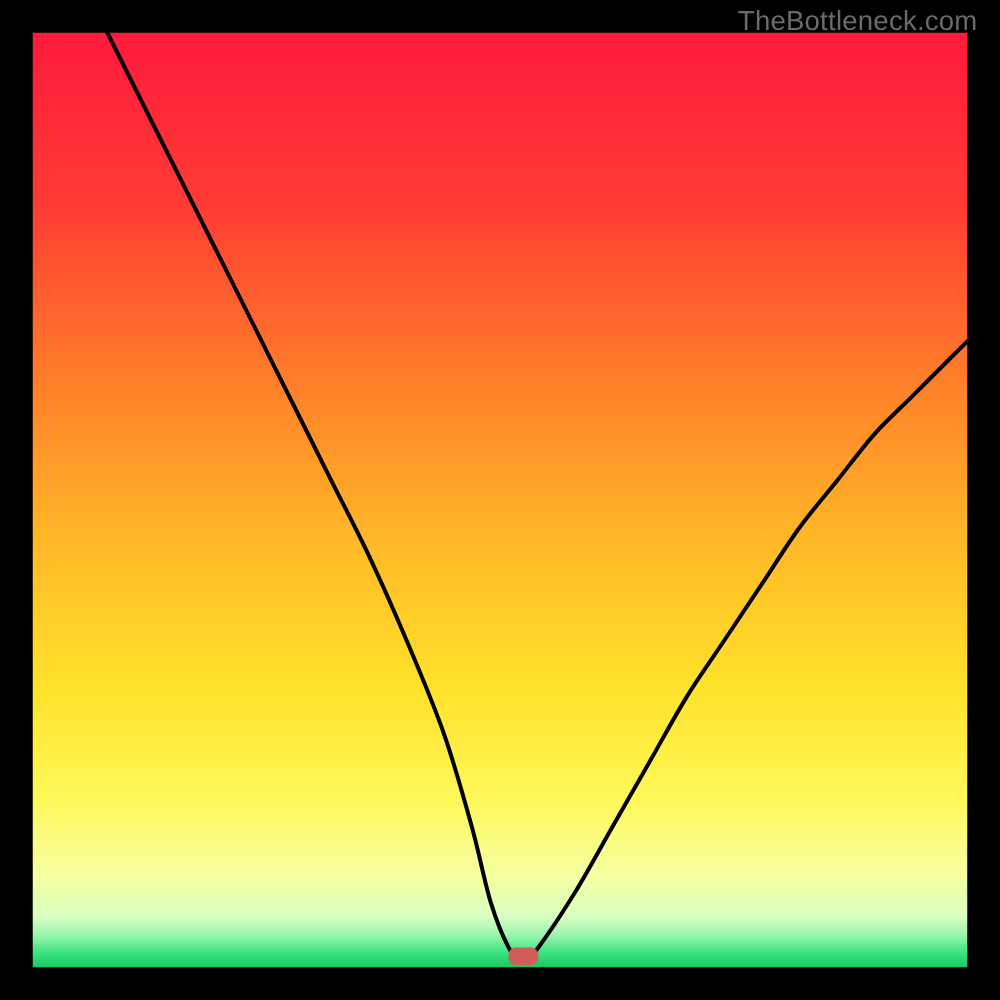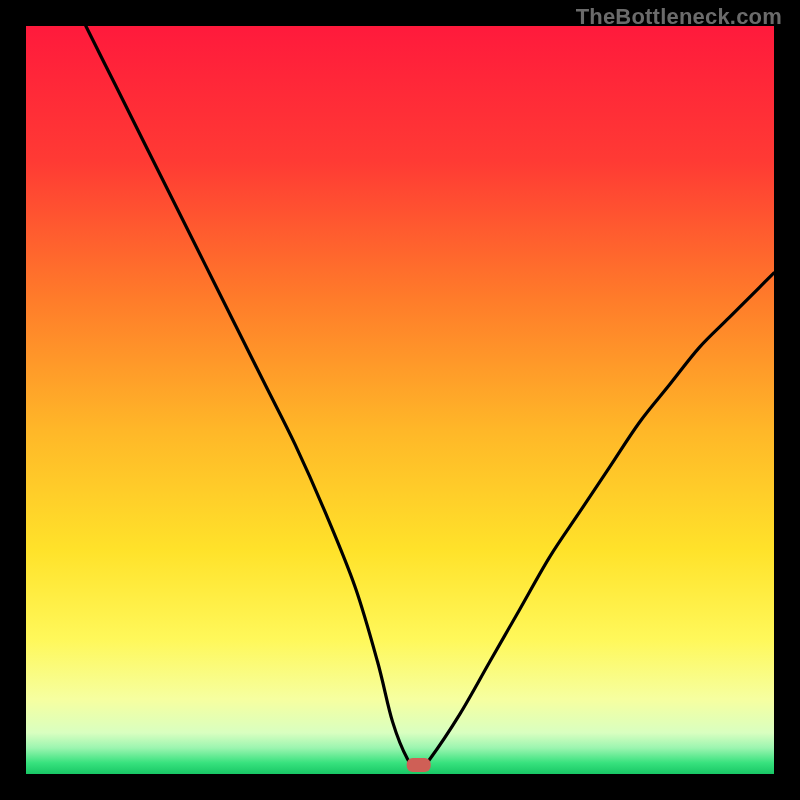--- a/index.html
+++ b/index.html
@@ -17,21 +17,21 @@
     top: 26px;
     width: 748px;
     height: 748px;
   }
   .brand {
     position: absolute;
     top: 4px;
     right: 18px;
     color: #6b6b6b;
     font-size: 22px;
-    font-weight: 700;
+    font-weight: 400;
     letter-spacing: 0.2px;
   }
   svg { display: block; }
 </style>
 </head>
 <body>
 
 <div class="brand">TheBottleneck.com</div>
 
 <div class="plot-wrap">

